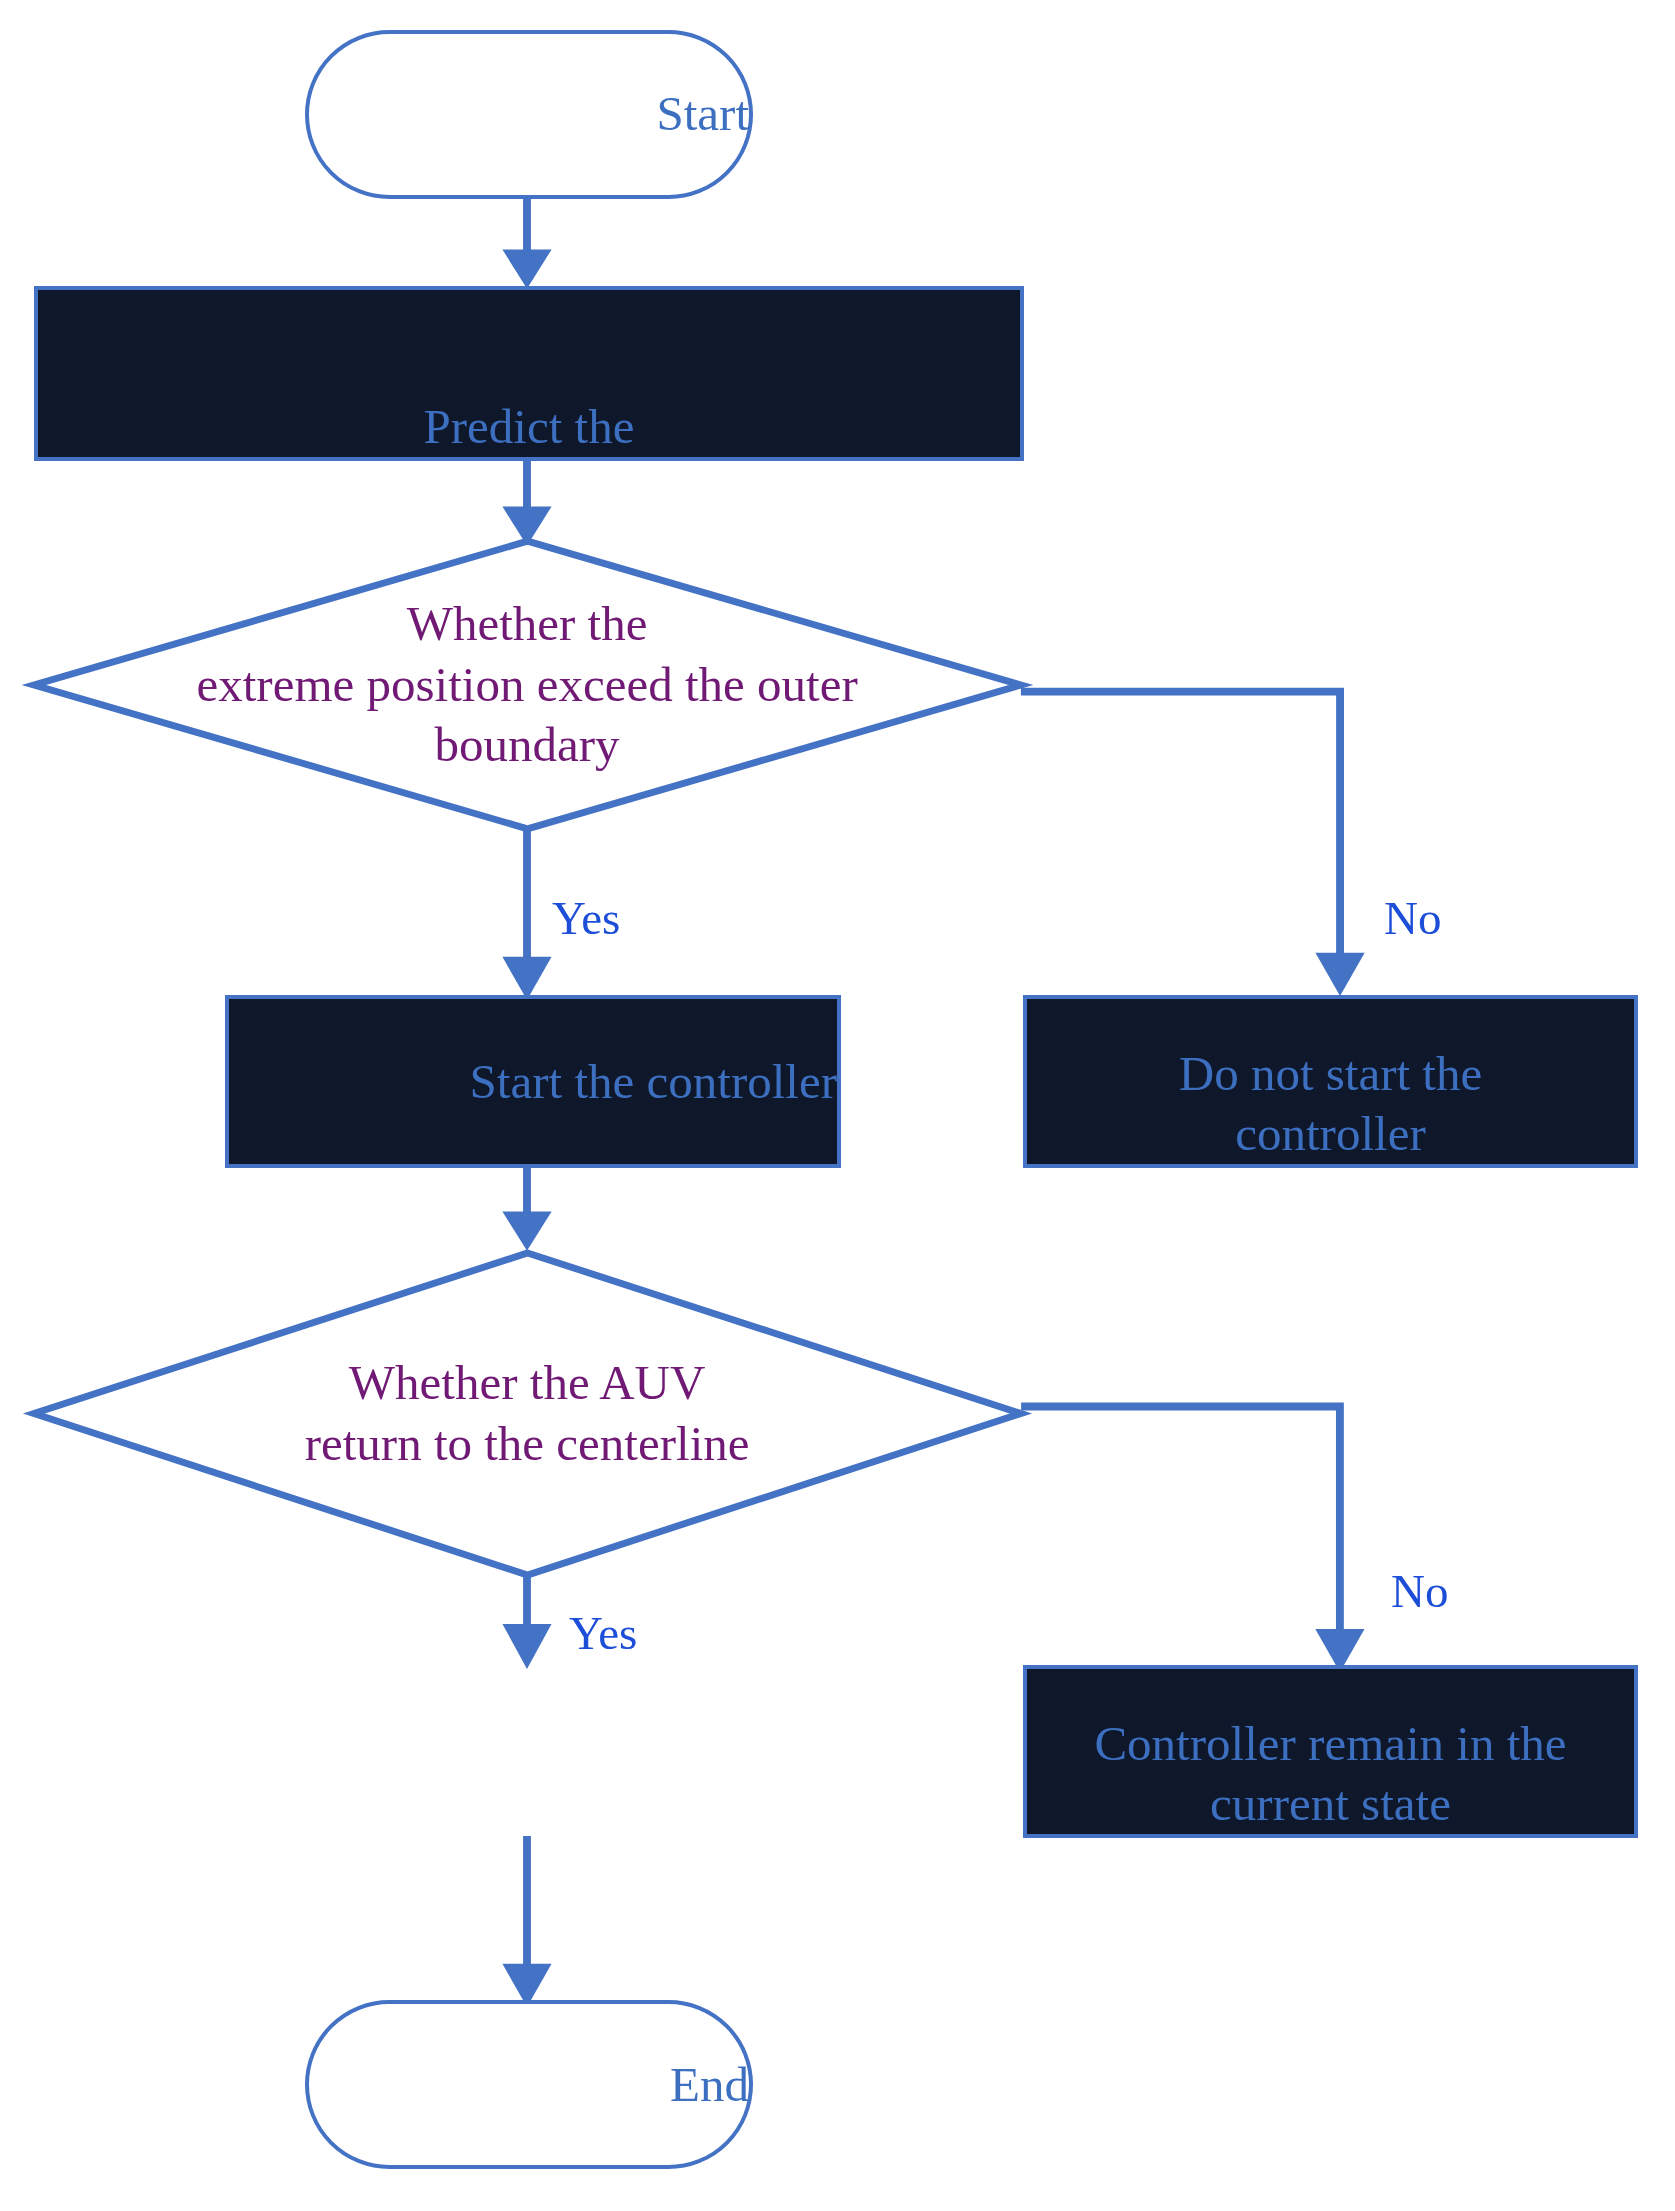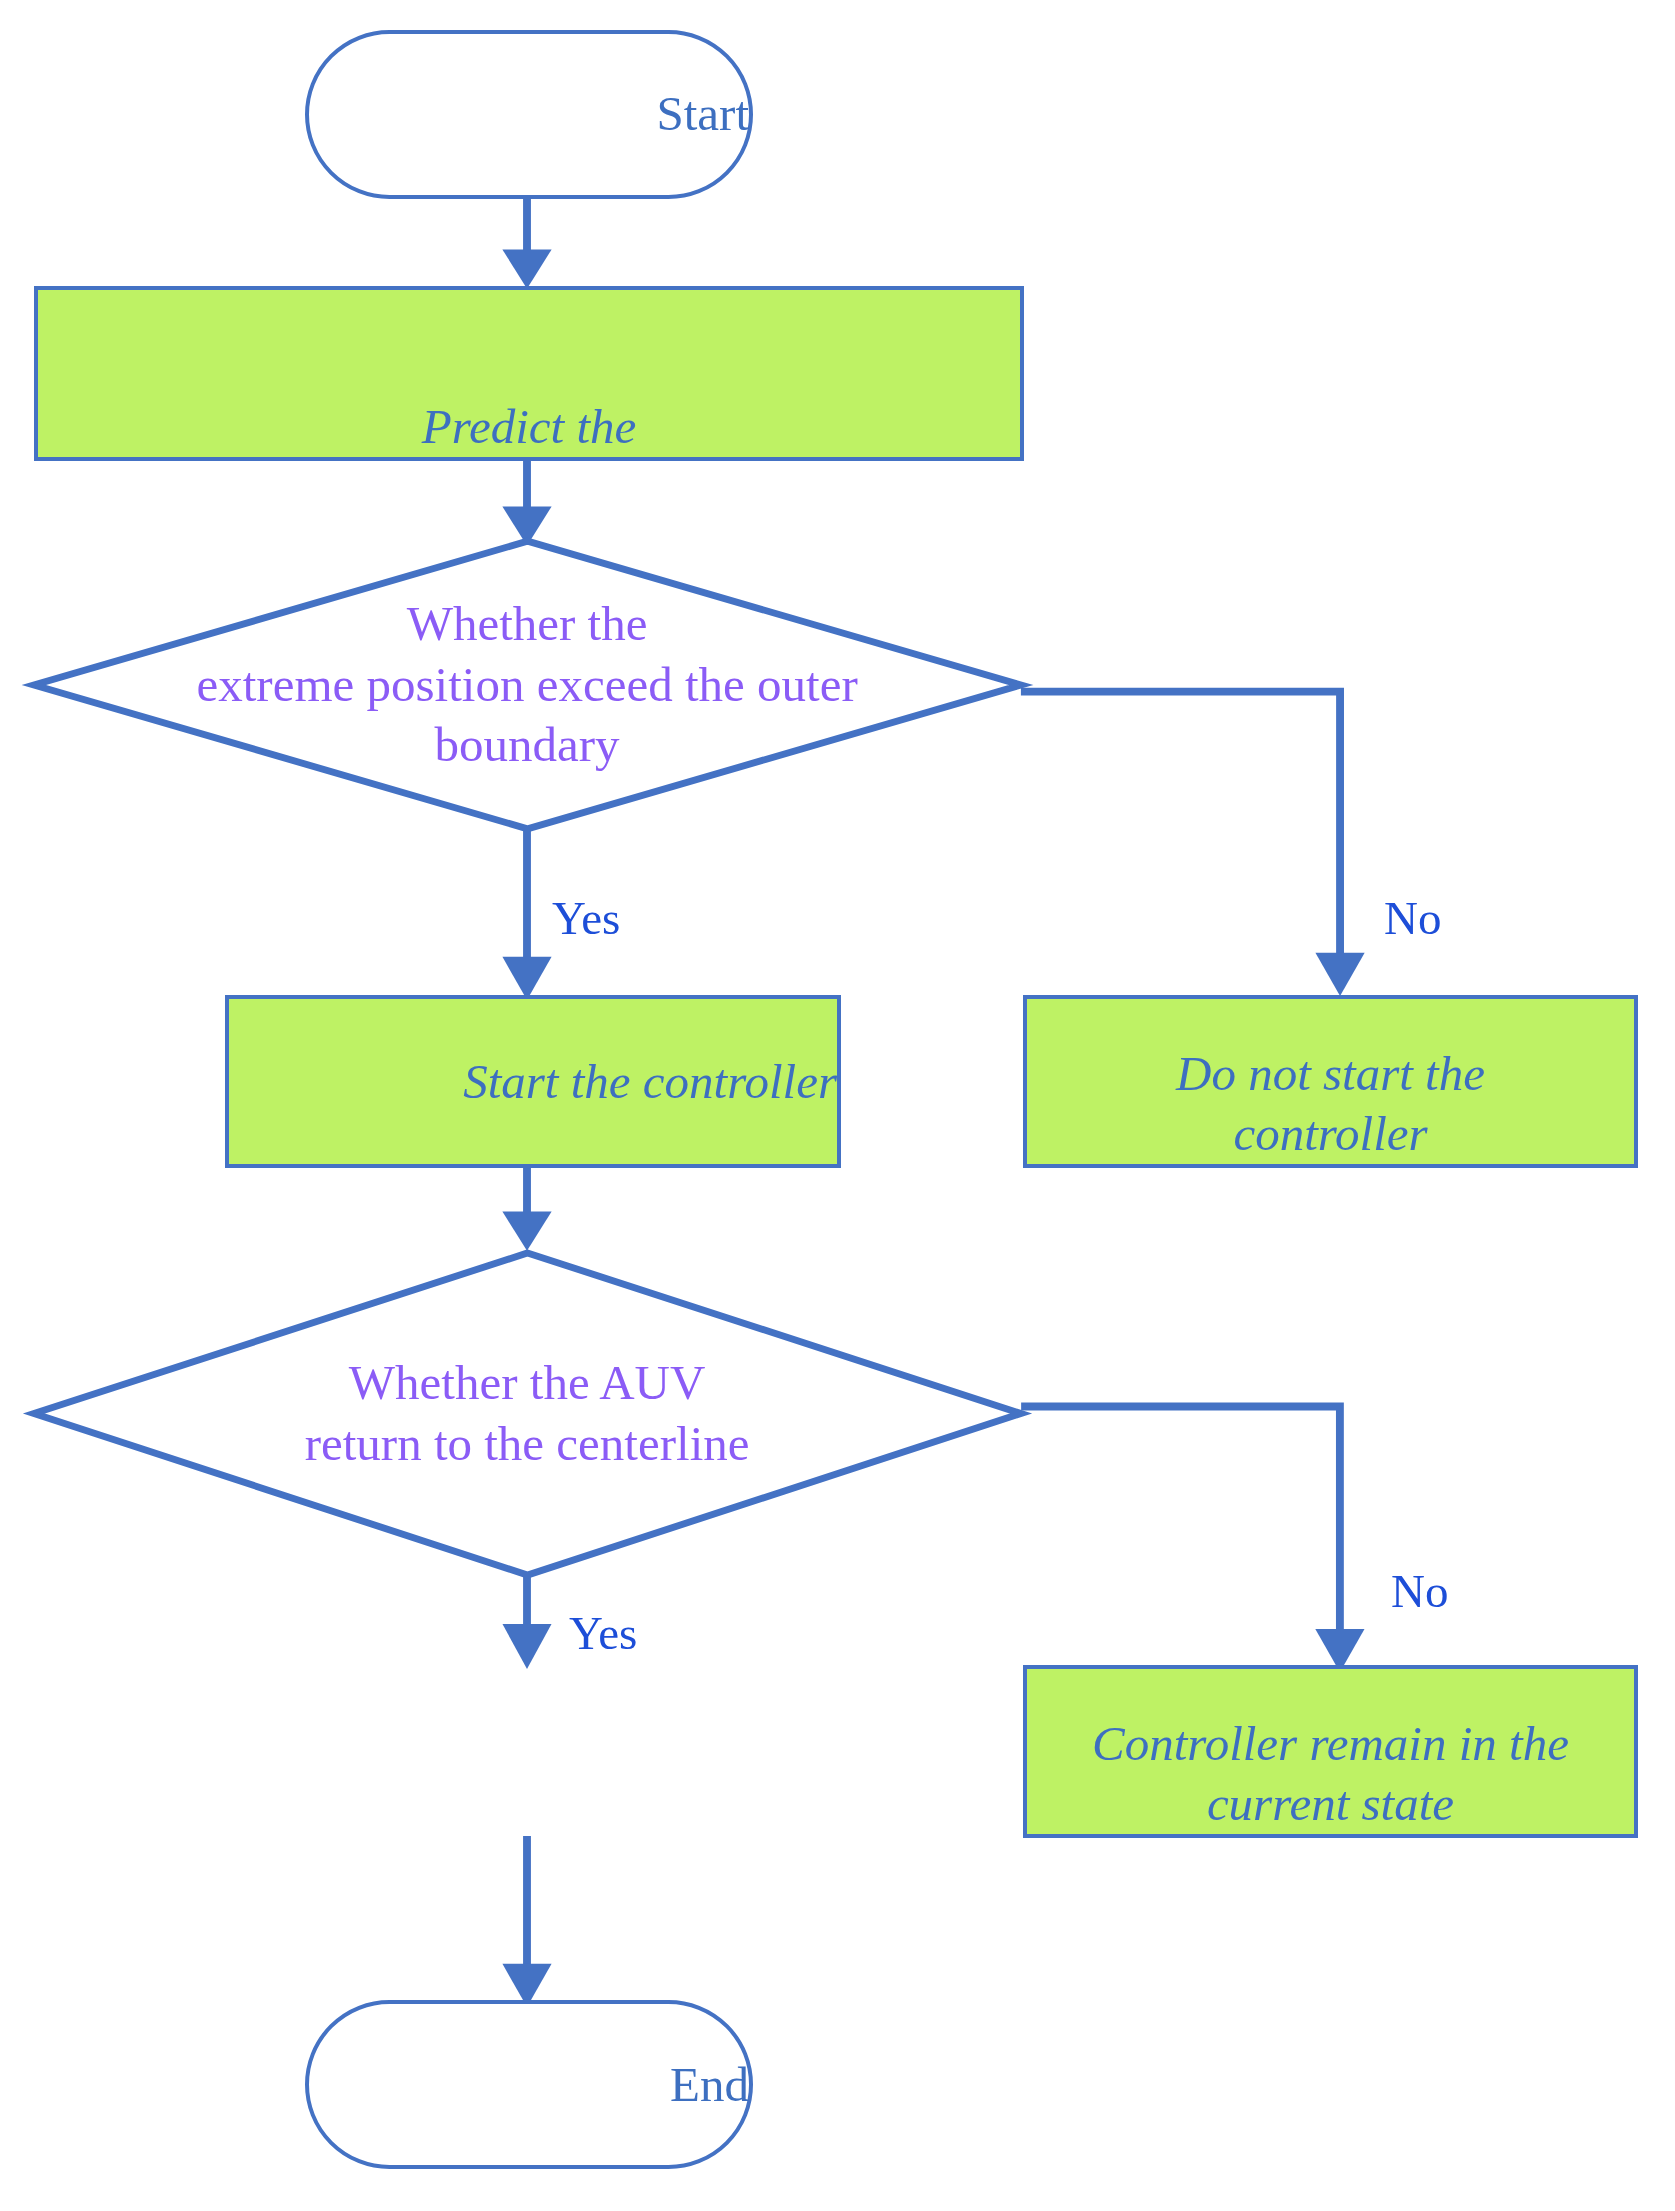--- a/index.html
+++ b/index.html
@@ -25,40 +25,39 @@
     color: #3d6fc0;
     line-height: 1.22;
   }
   .terminal {
     border: 4.9px solid #4472C4;
     border-radius: 984px;
     background: #ffffff;
   }
   .process {
     border: 4.9px solid #4472C4;
-    background: #bef264;
-    font-style: italic;
+    background: #0f172a;
   }
   .decision-wrap {
     position: absolute;
     display: flex;
     align-items: center;
     justify-content: center;
   }
   .decision-wrap svg {
     position: absolute;
     left: 0;
     top: 0;
     overflow: visible;
   }
   .decision-label {
     position: relative;
     z-index: 2;
     text-align: center;
-    color: #8b5cf6;
+    color: #701a75;
     line-height: 1.24;
     width: 78%;
   }
   .edge {
     position: absolute;
     overflow: visible;
   }
   .edge-label {
     position: absolute;
     color: #1d4ed8;

